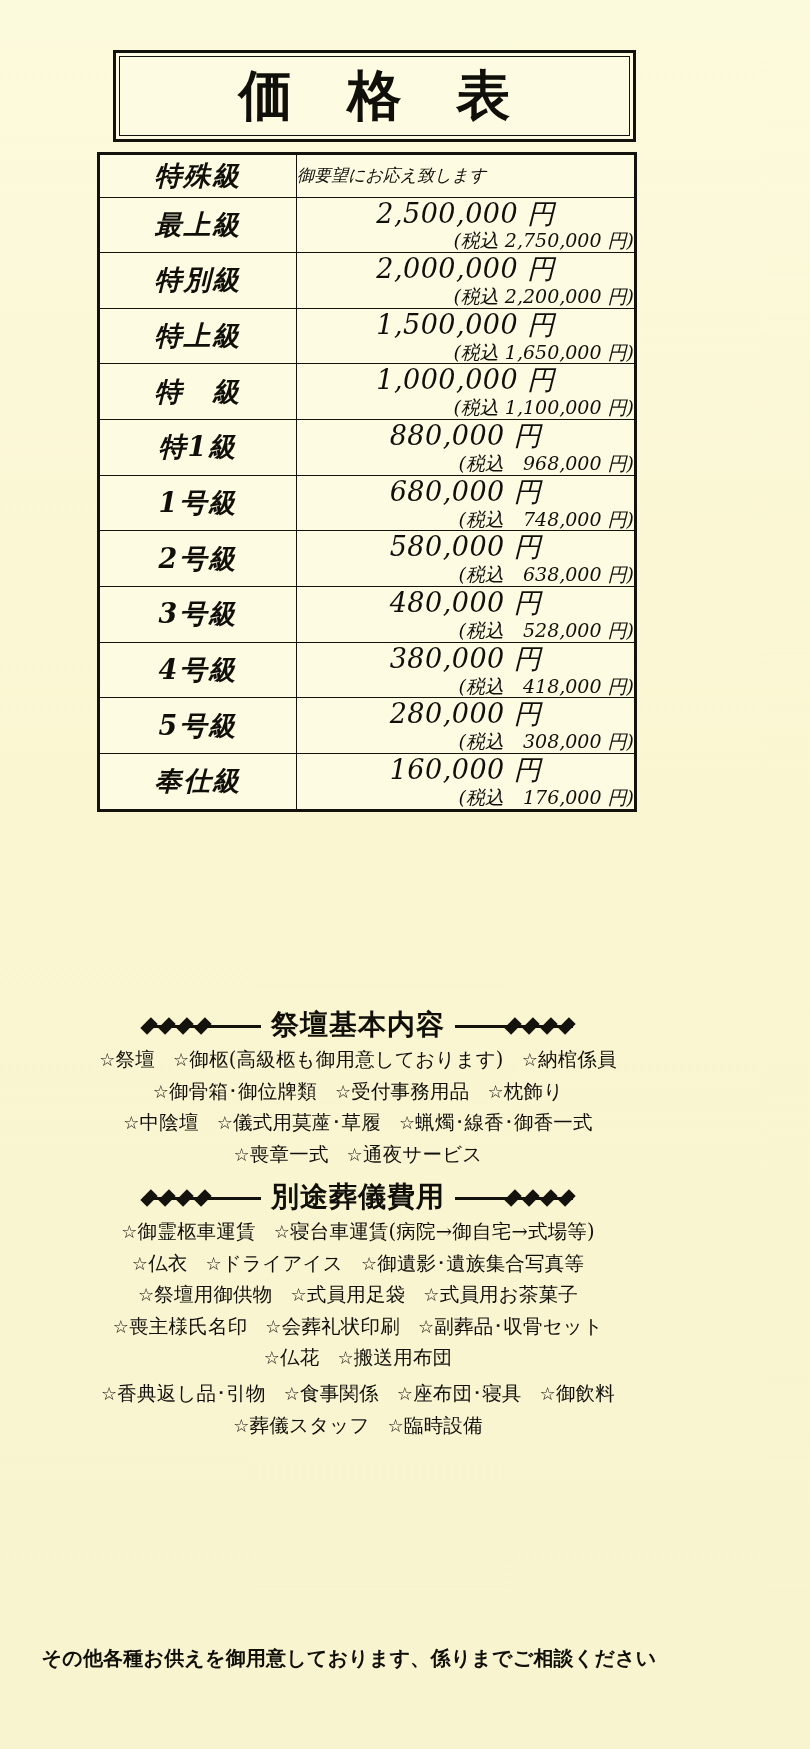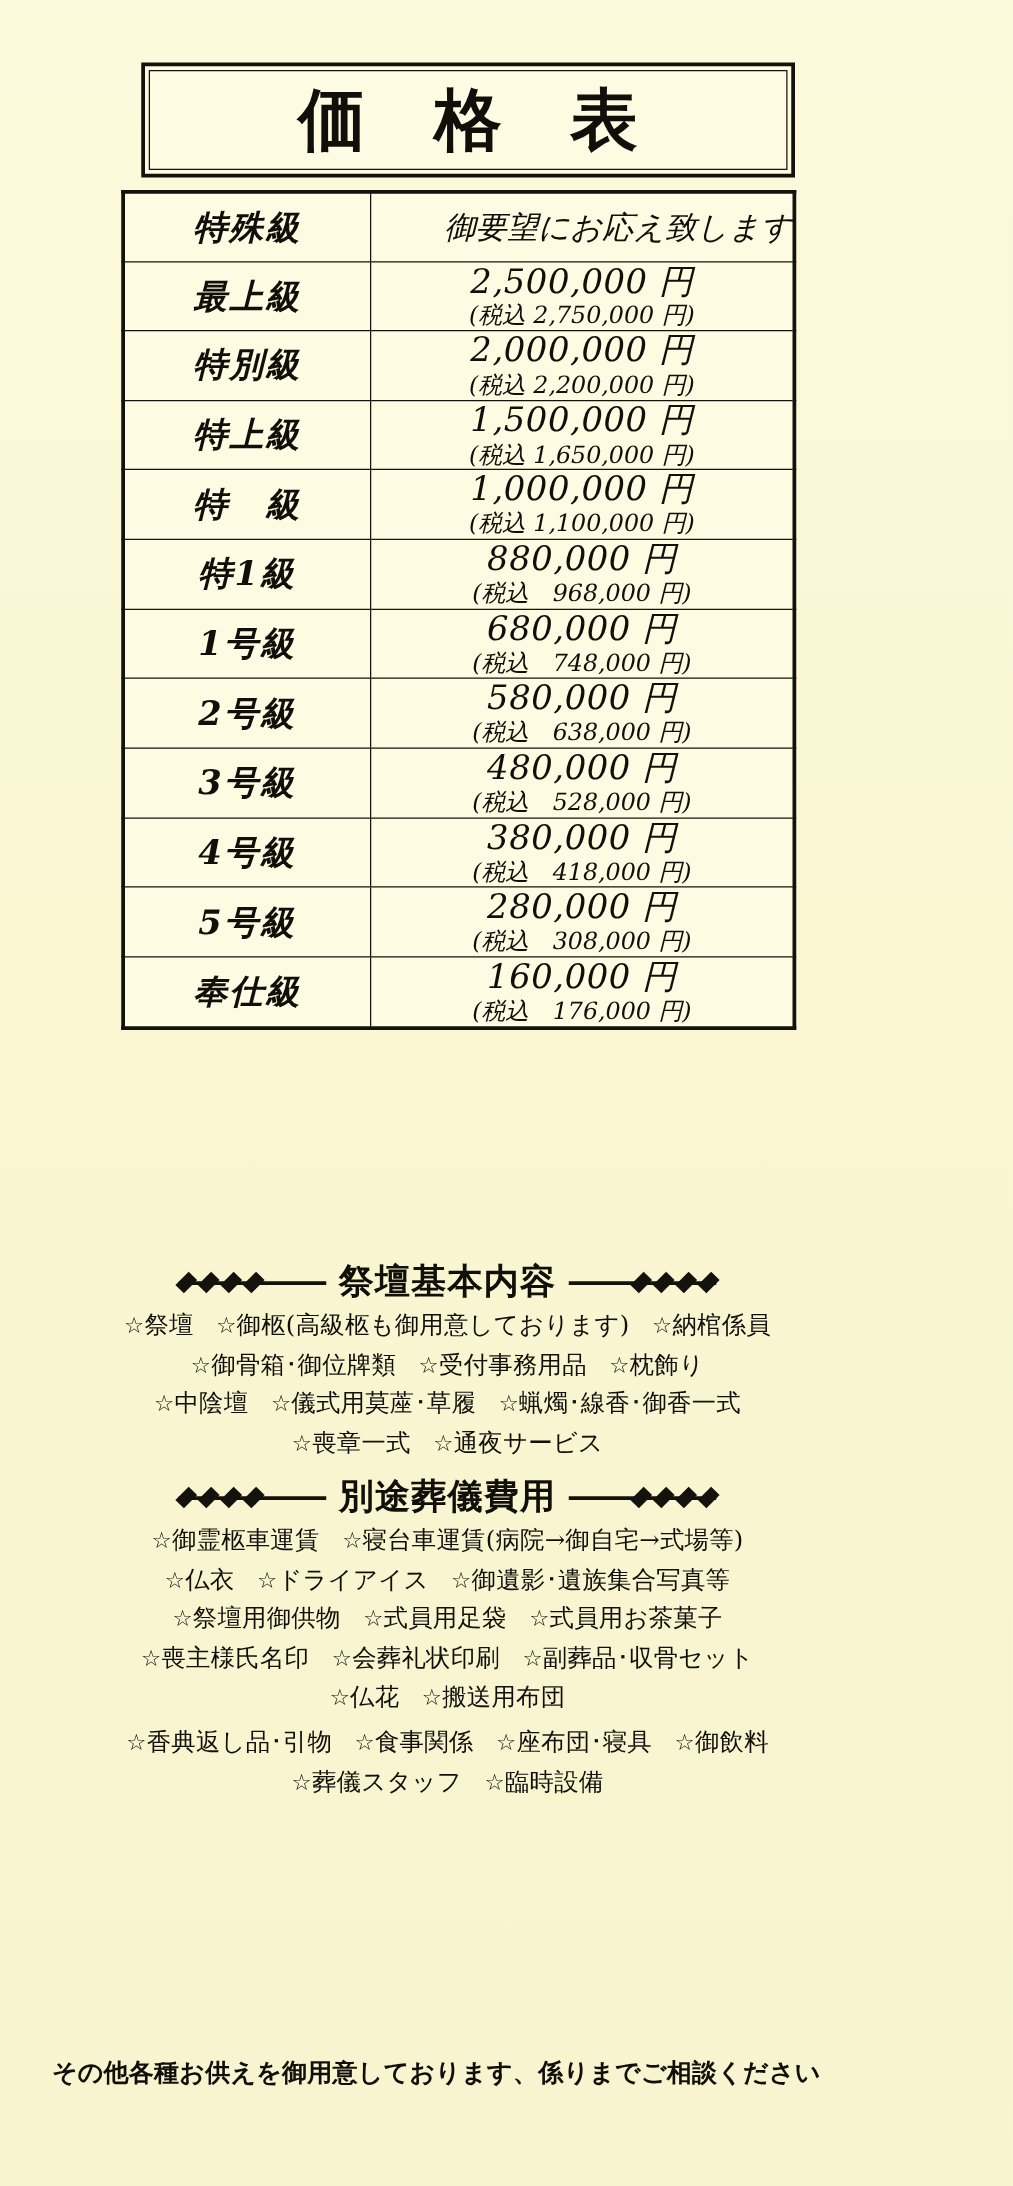--- a/index.html
+++ b/index.html
@@ -89,28 +89,28 @@
     display: block;
     font-size: 27px;
     letter-spacing: 0.5px;
     line-height: 1.18;
     text-align: center;
   }
   .price-tax {
     display: block;
     font-size: 19px;
     line-height: 1.2;
-    text-align: center;
+    text-align: right;
   }
   .price-single {
     display: block;
-    font-size: 25px;
+    font-size: 17px;
     line-height: 1.5;
     padding: 8px 0;
-    text-align: right;
+    text-align: left;
   }
 
   
   .section-head {
     display: flex;
     align-items: center;
     justify-content: center;
     gap: 10px;
     margin: 0;
   }

